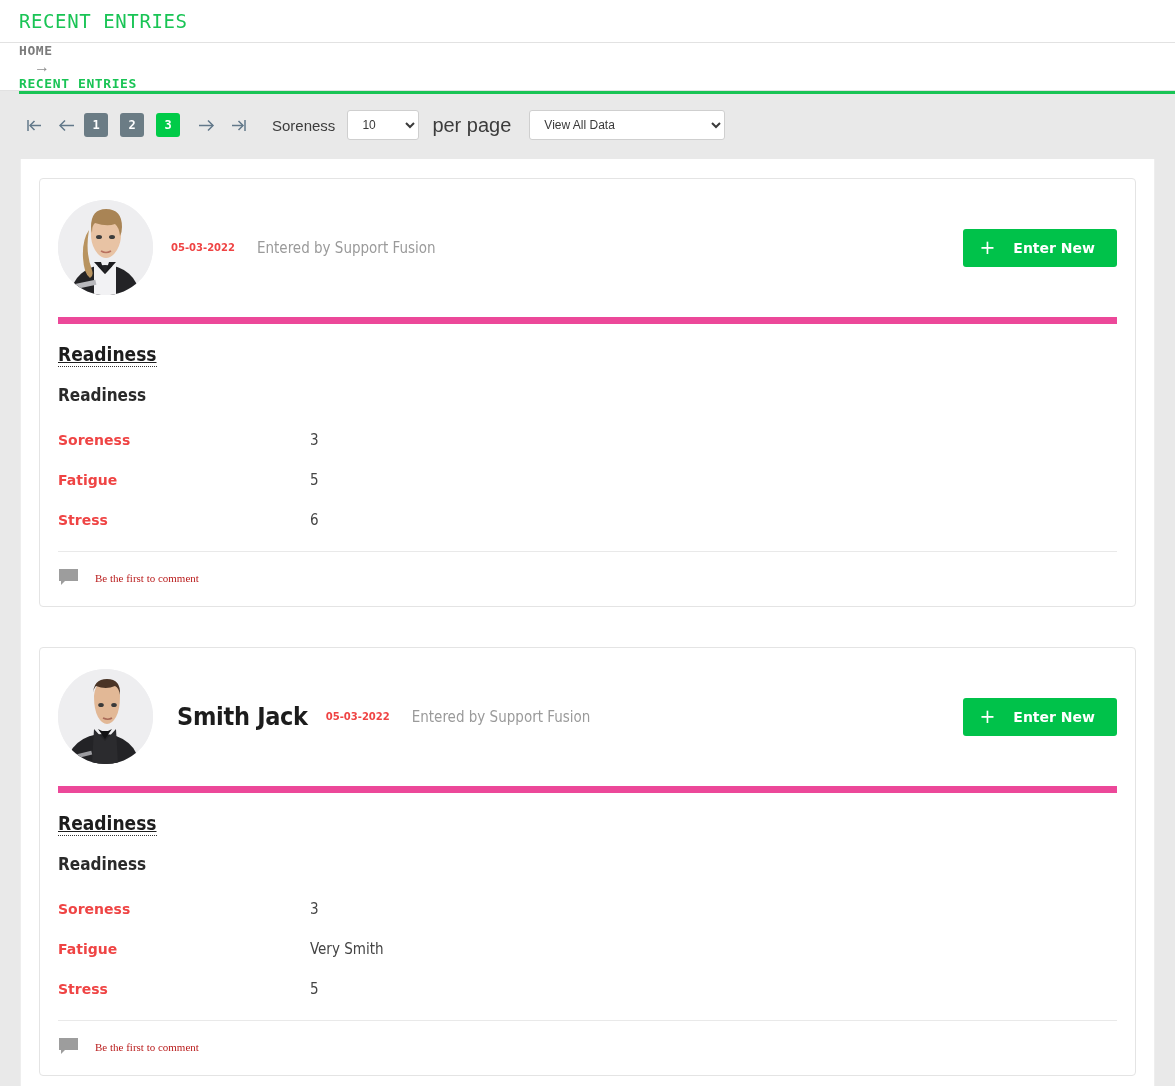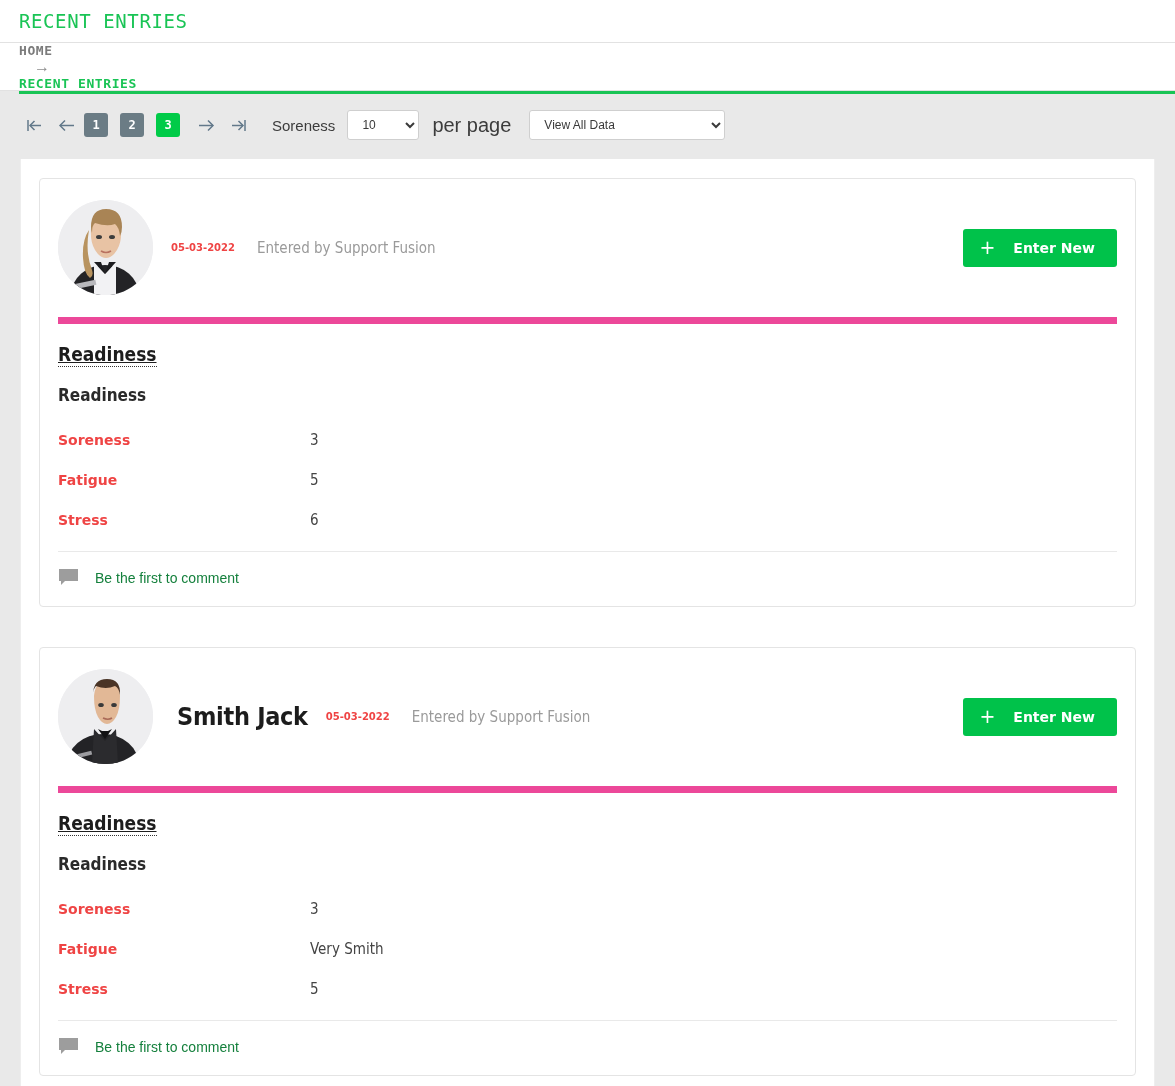--- a/index.html
+++ b/index.html
@@ -242,23 +242,23 @@
   .comment-bar {
     border-top: 1px solid #e9e9e9;
     padding: 16px 0 18px 0;
     display: flex;
     align-items: center;
     gap: 16px;
     cursor: pointer;
   }
   .comment-icon { color: #9d9d9d; display: flex; }
   .comment-text {
-    font-size: 14px;
-    color: #15803d;
-    font-family: Liberation Sans, sans-serif;
+    font-size: 11px;
+    color: #b91c1c;
+    font-family: Liberation Serif, serif;
     font-stretch: condensed;
   }
 </style>
 </head>
 <body>
 
 <div class="page-header">
   <div class="page-title">RECENT ENTRIES</div>
 </div>
 

